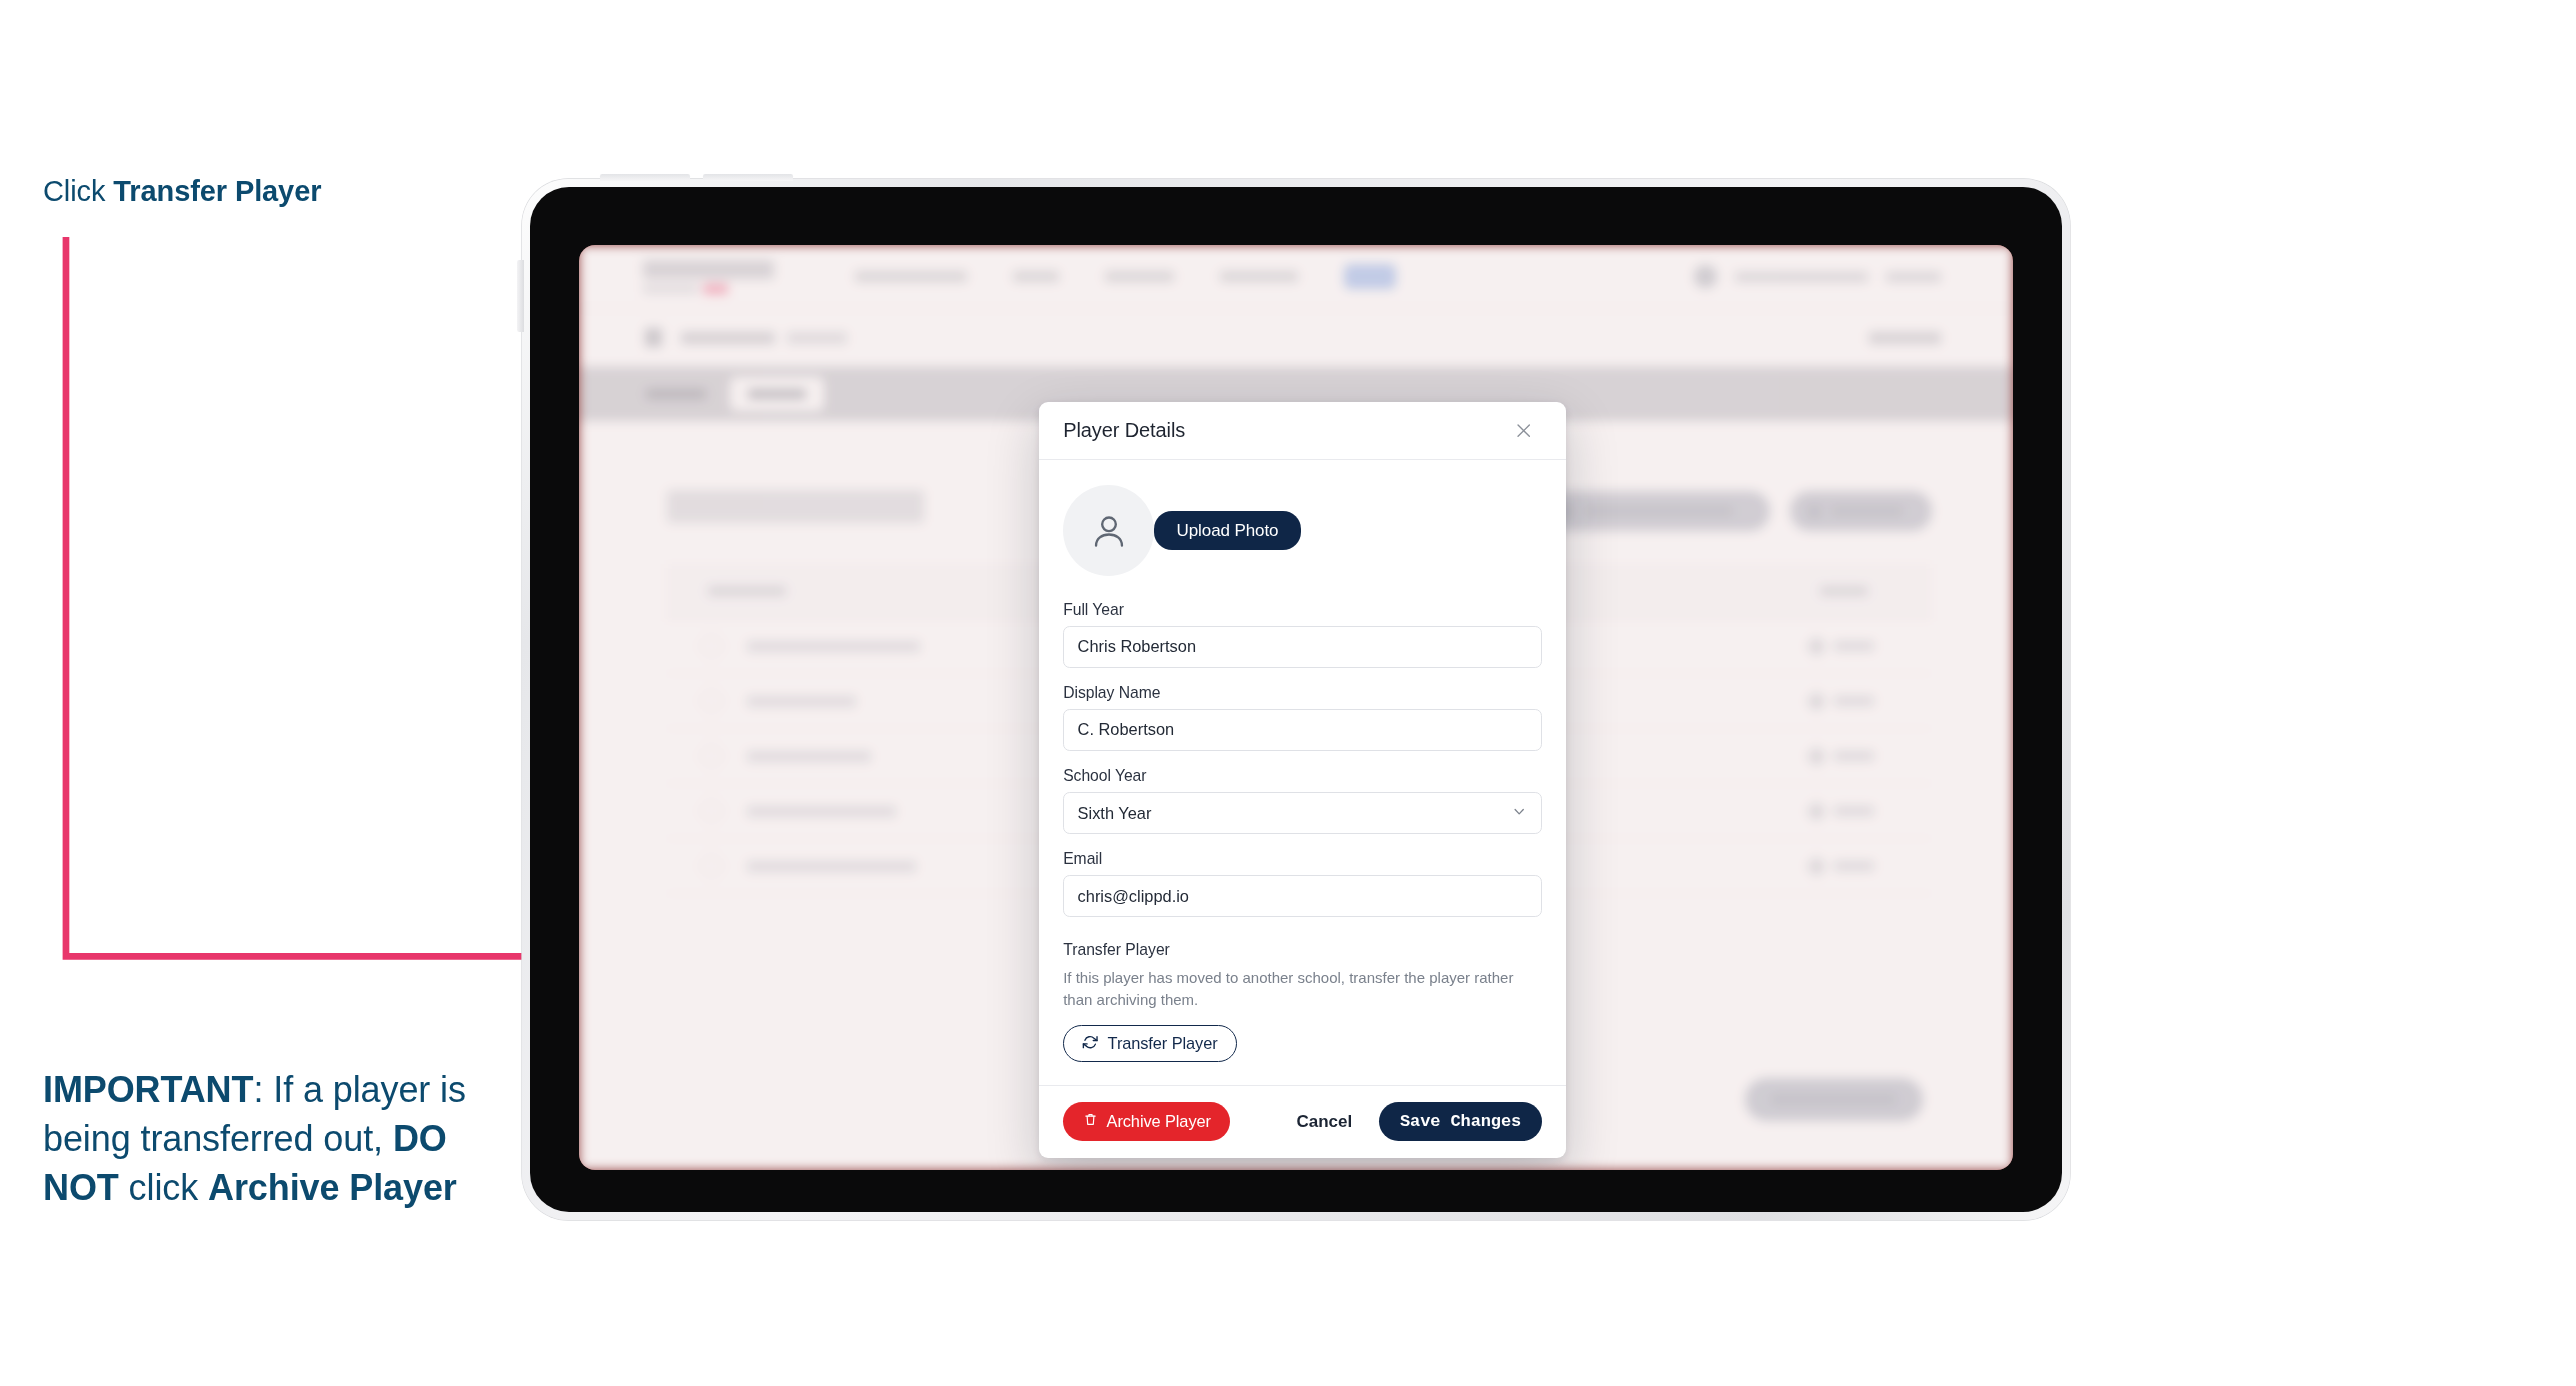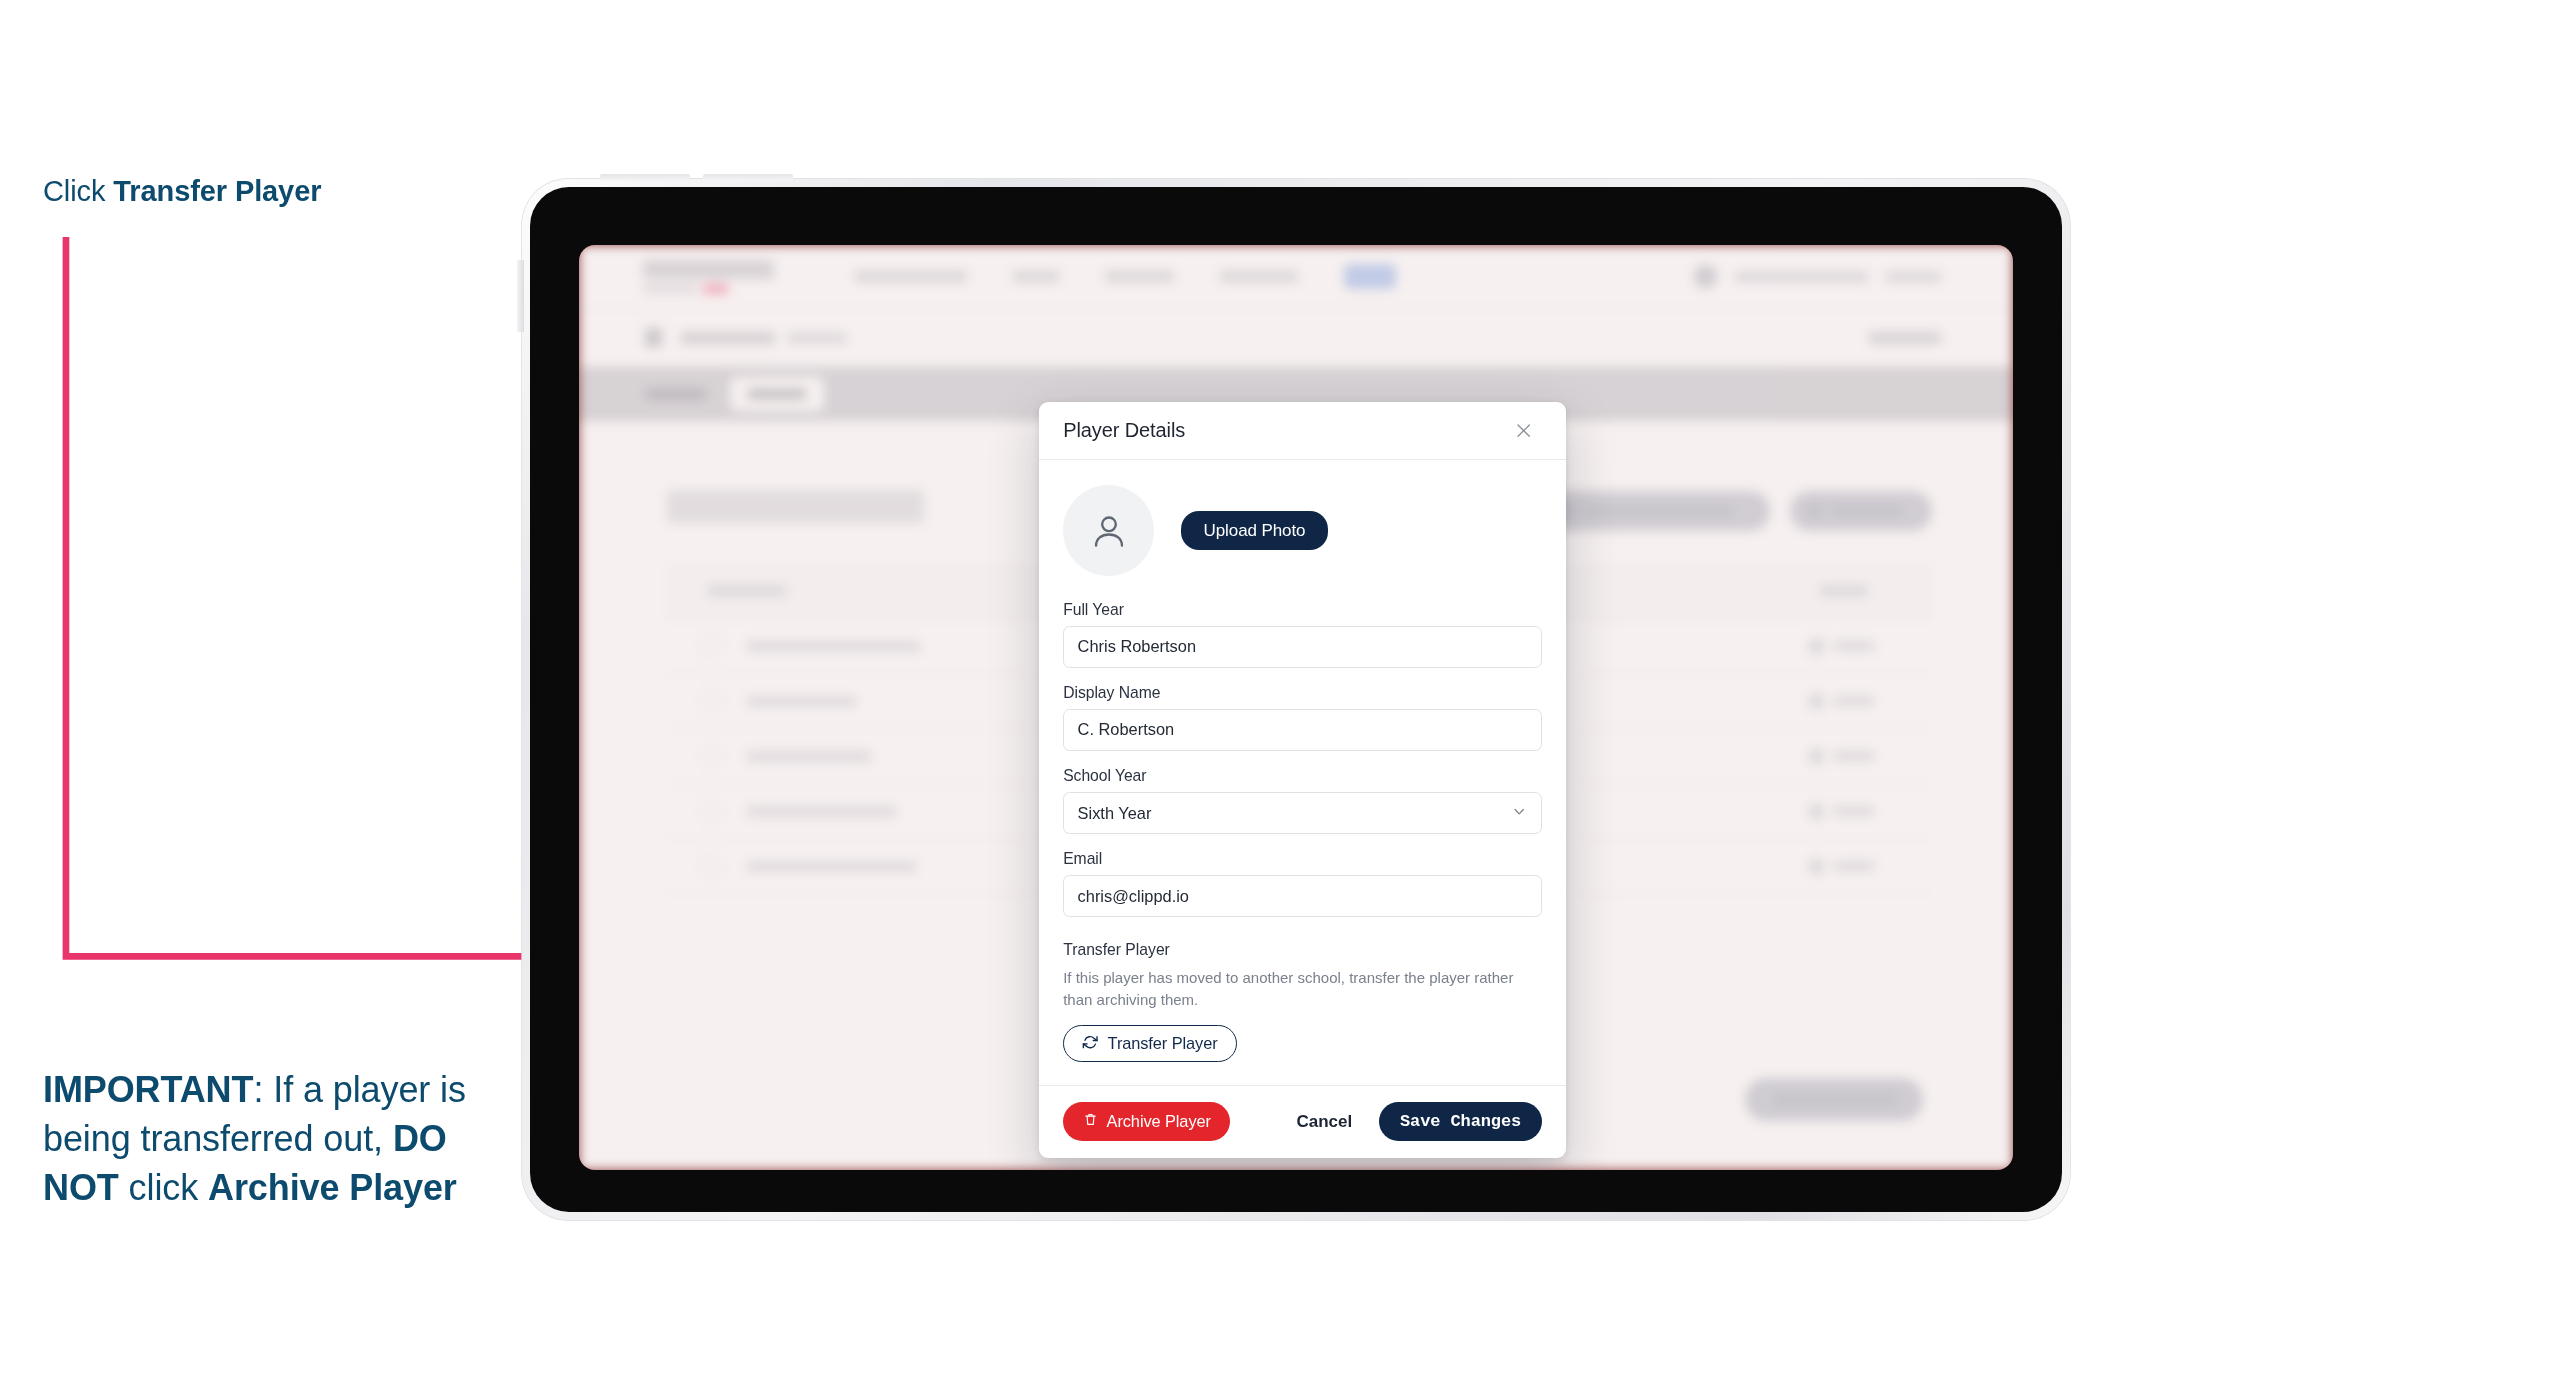--- a/index.html
+++ b/index.html
@@ -190,21 +190,21 @@
     padding: 0 25px 0 24px;
     border-bottom: 0.7px solid #e9eaee;
   }
   #modal-title { font-size: 20px; color: #1e2430; font-weight: 400; letter-spacing: -0.1px; }
   #modal-close {
     width: 34px; height: 34px; display: flex; align-items: center; justify-content: center;
     border: none; background: transparent; cursor: pointer; color: #8b9099;
   }
   #modal-body { padding: 25px 24px 22.4px 24px; }
 
-  #photo-row { display: flex; align-items: center; gap: 27px; margin-bottom: 25px; }
+  #photo-row { display: flex; align-items: center; margin-bottom: 25px; }
   #avatar {
     width: 91px; height: 91px; border-radius: 50%;
     background: #f1f2f4;
     display: flex; align-items: center; justify-content: center;
     flex: none;
   }
   #upload-photo {
     background: #0f2647; color: #ffffff;
     border: none; border-radius: 18px;
     height: 39px; padding: 0 22.4px;

